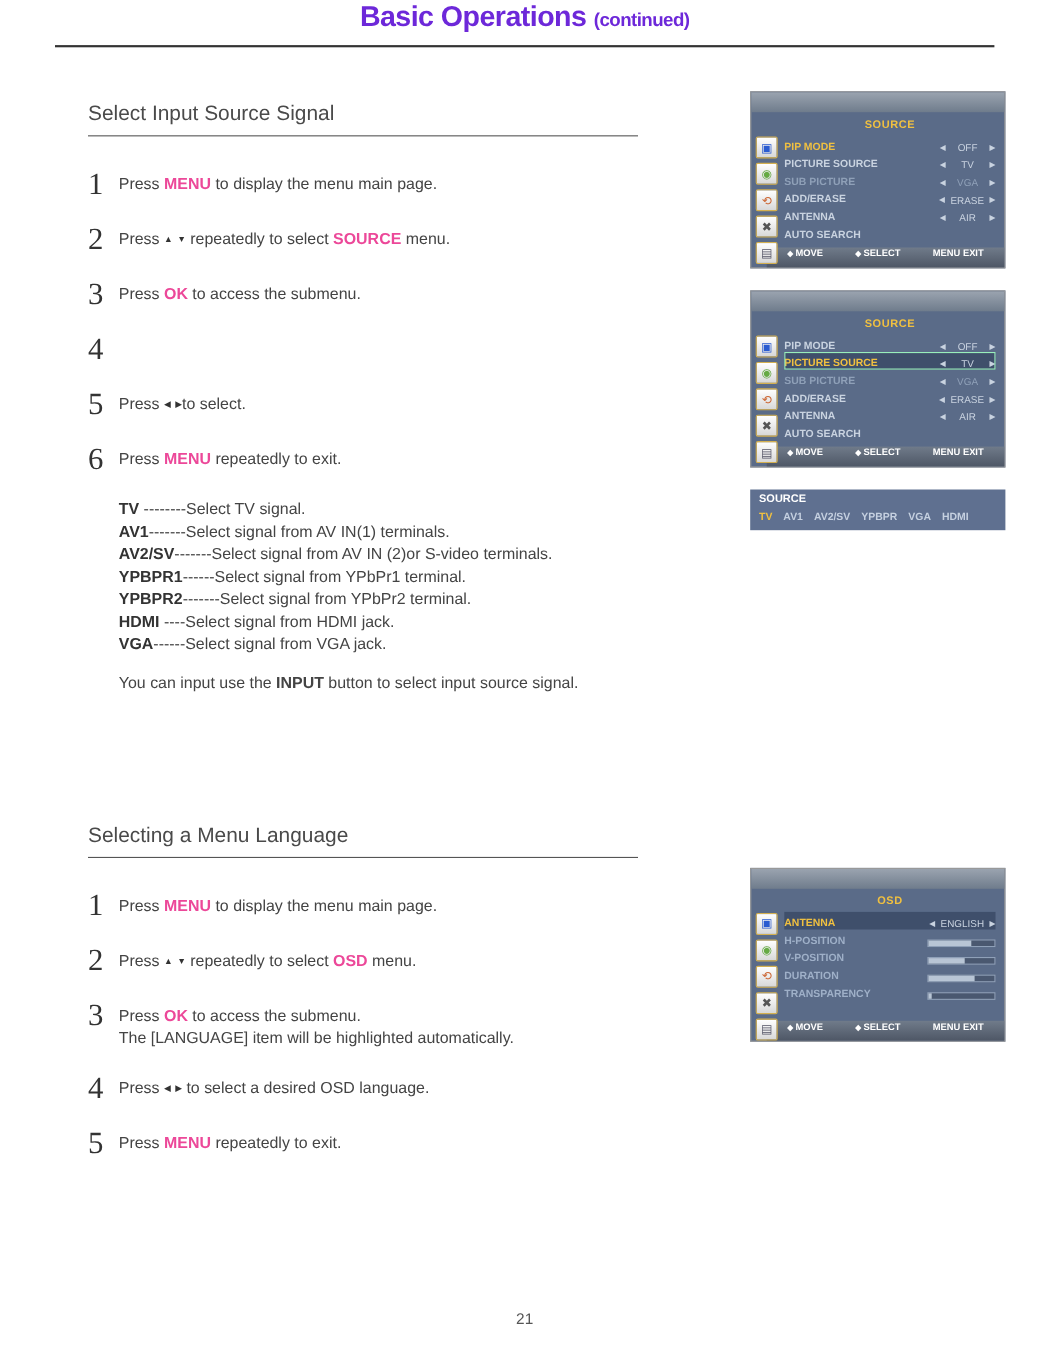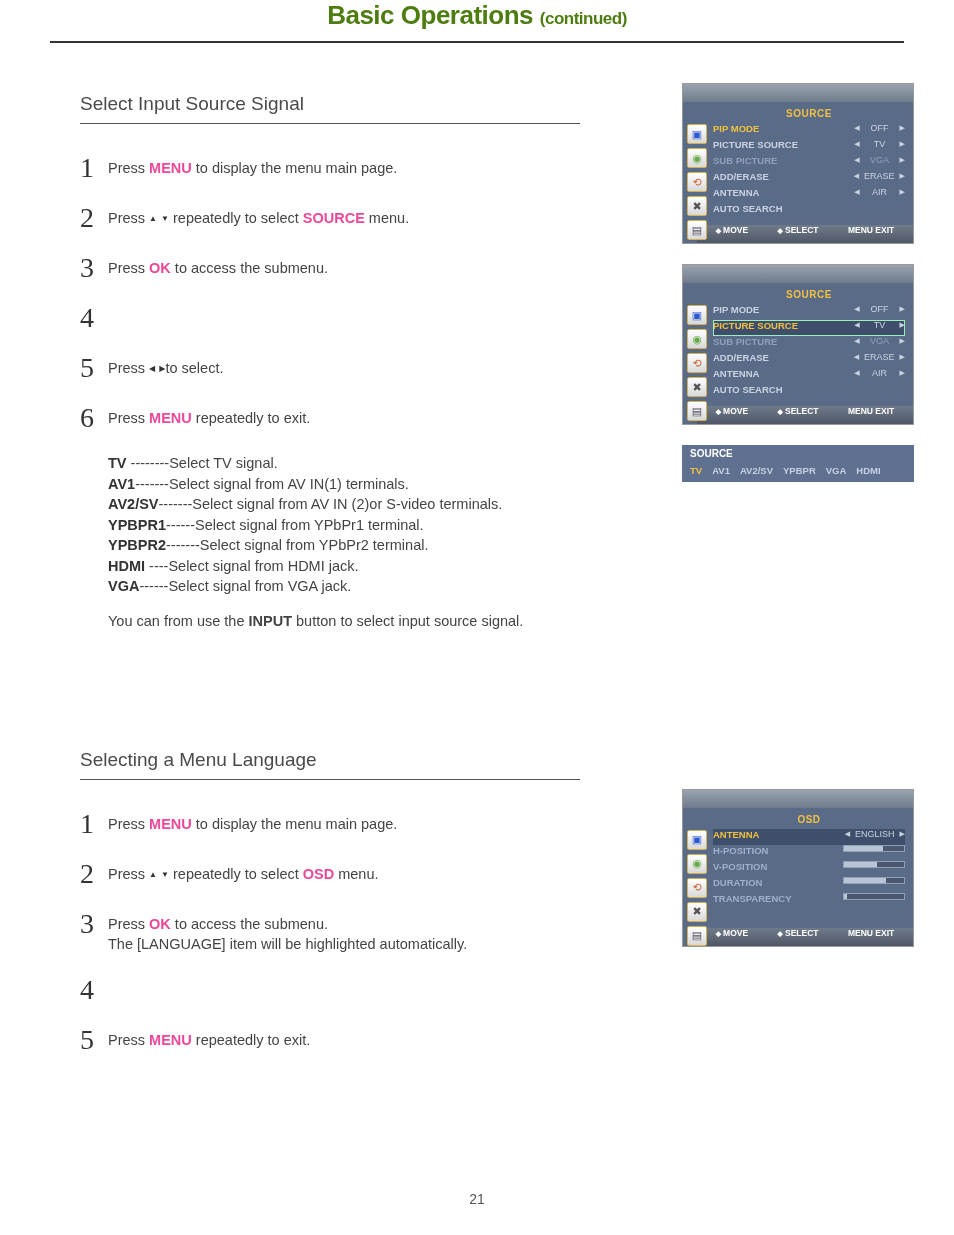--- a/index.html
+++ b/index.html
@@ -8,21 +8,21 @@
       width: 954px;
       height: 1235px;
       background: #fff;
       position: relative;
       color: #4a4a4a;
     }
     .page-title {
       text-align: center;
       font-size: 26px;
       font-weight: bold;
-      color: #4d7c0f;
+      color: #6d28d9;
       padding-top: 0px;
       letter-spacing: -0.5px;
     }
     .page-title .cont { font-size: 17px; font-weight: bold; }
     .hr-top { border: none; border-top: 2px solid #333; margin: 10px 50px 0 50px; }
     .content { padding: 50px 40px 0 80px; }
     .section-title {
       font-size: 19px;
       font-weight: normal;
       color: #4a4a4a;
@@ -45,21 +45,21 @@
     .sig-list div { margin-bottom: 1px; }
     .sig-list b { color:#333; }
     .final-note { margin-left: 28px; margin-top:16px; font-size:14.5px; color:#444;}
 
     
     .osd-stack { position:absolute; right: 0px; top: -10px; width: 232px; }
     .osd { background:#5a6b88; color:#fff; font-family: Arial, sans-serif; font-size:10px; margin-bottom: 20px; border:1px solid #999;}
     .osd-header { height: 18px; background: linear-gradient(#9aa3af,#6f7c8c); }
     .osd-body { position:relative; padding: 6px 8px 6px 30px; min-height:120px;}
     .osd-title { color: #f0c040; text-align:center; font-weight:bold; font-size:10px; margin-bottom:4px; letter-spacing:0.5px;}
-    .osd-row { display:flex; justify-content: space-between; align-items:flex-start; height:16px;}
+    .osd-row { display:flex; justify-content: space-between; align-items:flex-end; height:16px;}
     .osd-row .label{ font-weight:bold; font-size:9.5px; color:#c9d3e0;}
     .osd-row.hl .label{ color:#f0c040;}
     .osd-row.dim .label, .osd-row.dim .val{ color:#8fa0b8;}
     .osd-row .ctrl{ display:flex; align-items:center; gap:5px; font-size:8px; color:#c9d3e0;}
     .osd-row .ctrl .val{font-weight:normal; font-size:9px; min-width:30px; text-align:center;}
     .osd-row .arrow{font-size:7px;}
     .osd-row .slider{ width:62px; height:7px; background:#4a5870; border:1px solid #8fa0b8; position:relative;}
     .osd-row .slider .fill{position:absolute; left:0; top:0; bottom:0; background:#b8c5d5;}
     .osd-footer { background: linear-gradient(#707b8a,#4e5766); color:#fff; font-size:8.5px; display:flex; justify-content:space-around; align-items:flex-start; height:18px; padding: 0 4px; font-weight:bold;margin-left:14px;}
     .osd-footer .grp{display:flex;align-items:center;gap:2px;}
@@ -130,21 +130,21 @@
         <div><b>TV</b><span> --------Select TV signal.</span></div>
         <div><b>AV1</b><span>-------Select signal from AV IN(1) terminals.</span></div>
         <div><b>AV2/SV</b><span>-------Select signal from AV IN (2)or S-video terminals.</span></div>
         <div><b>YPBPR1</b><span>------Select signal from YPbPr1 terminal.</span></div>
         <div><b>YPBPR2</b><span>-------Select signal from YPbPr2 terminal.</span></div>
         <div><b>HDMI</b><span> ----Select signal from HDMI jack.</span></div>
         <div><b>VGA</b><span>------Select signal from VGA jack.</span></div>
       </div>
 
     <div class="final-note">
-      <span>You can from use the </span><b>INPUT</b><span> button to select input source signal.</span>
+      <span>You can input use the </span><b>INPUT</b><span> button to select input source signal.</span>
     </div>
 
     <div class="osd-stack">
       <div class="osd" id="osd1">
           <div class="osd-header"></div>
           <div class="osd-body">
             <div class="osd-icons">
               <div class="osd-icon ic1">▣</div>
               <div class="osd-icon ic2">◉</div>
               <div class="osd-icon ic3">⟲</div>
@@ -288,20 +288,21 @@
         <div class="step">
           <div class="step-num">2</div>
           <div class="step-text"><span>Press </span><span class="tri tri-up small-tri"></span> <span class="tri tri-down small-tri"></span><span> repeatedly to select </span><b>OSD</b><span> menu.</span></div>
         </div>
         <div class="step">
           <div class="step-num">3</div>
           <div class="step-text"><span>Press </span><b>OK</b><span> to access the submenu.</span><br><span>The [LANGUAGE] item will be highlighted automatically.</span></div>
         </div>
         <div class="step">
           <div class="step-num">4</div>
+          <div class="step-text"><span>Press </span><span class="tri tri-left small-tri"></span> <span class="tri tri-right small-tri"></span><span> to select a desired OSD language.</span></div>
         </div>
         <div class="step">
           <div class="step-num">5</div>
           <div class="step-text"><span>Press </span><b>MENU</b><span> repeatedly to exit.</span></div>
         </div>
       </div>
 
     <div class="osd-stack2">
       <div class="osd osd3" id="osd3">
           <div class="osd-header"></div>

